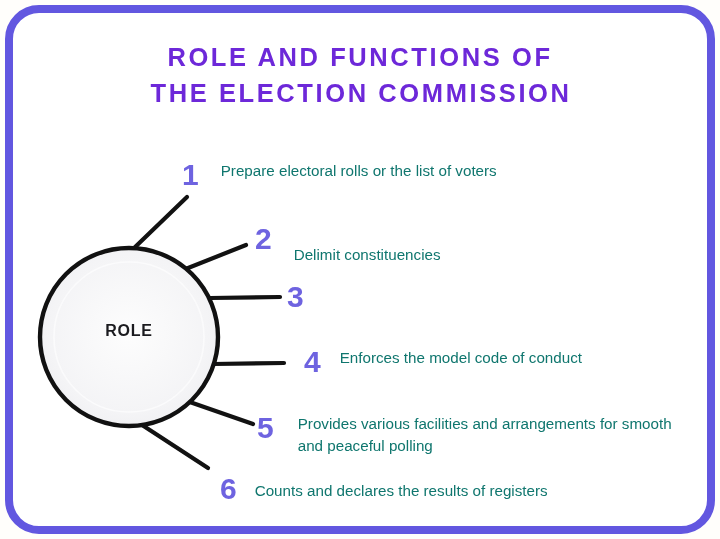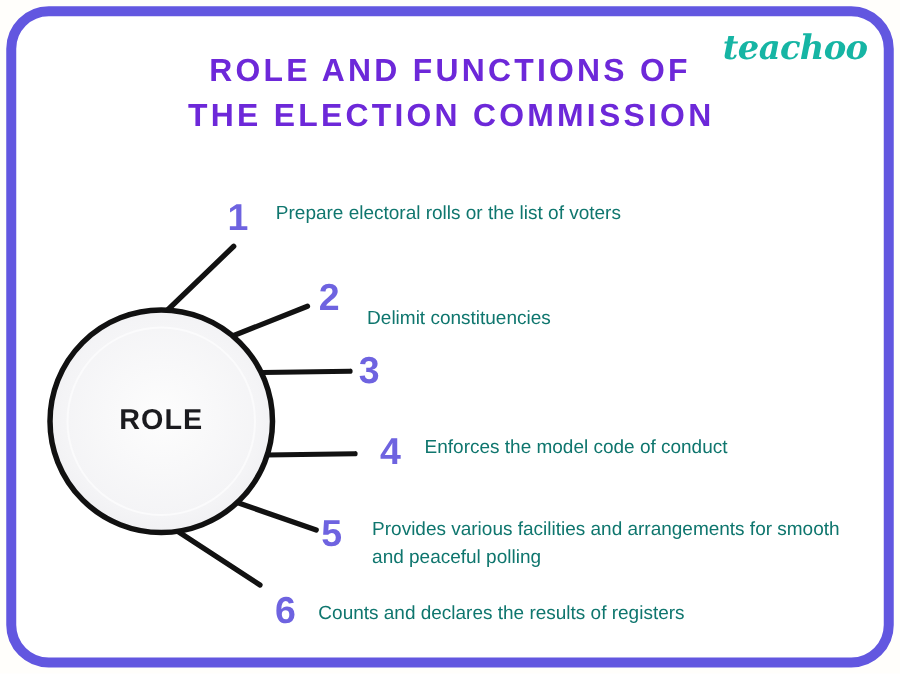--- a/index.html
+++ b/index.html
@@ -68,21 +68,21 @@
     width: 720px; height: 539px;
   }
   #role-label {
     position: absolute;
     left: 39px;
     top: 322px;
     width: 180px;
     text-align: center;
     font-family: "Liberation Sans", sans-serif;
     font-weight: bold;
-    font-size: 23px;
+    font-size: 16px;
     letter-spacing: 0.8px;
     color: #1b1b1f;
   }
 
   
   .item {
     position: absolute;
     display: flex;
     align-items: flex-start;
   }
@@ -120,21 +120,20 @@
   #item-6 { left: 220px; top: 474px; }
   #item-6 .txt { margin-left: 18px; width: 400px; padding-top: 6px; }
 </style>
 </head>
 <body>
 
 <div id="canvas">
 
   <div id="frame"></div>
 
-  <div id="brand">teachoo</div>
 
   <div id="title">
     <span class="tline" id="title-line1">ROLE AND FUNCTIONS OF</span>
     <span class="tline" id="title-line2">THE ELECTION COMMISSION</span>
   </div>
 
   <svg id="art" viewBox="0 0 720 539">
     <defs>
       <radialGradient id="hubfill" cx="50%" cy="48%" r="62%">
         <stop offset="0%" stop-color="#fdfdfd"></stop>

